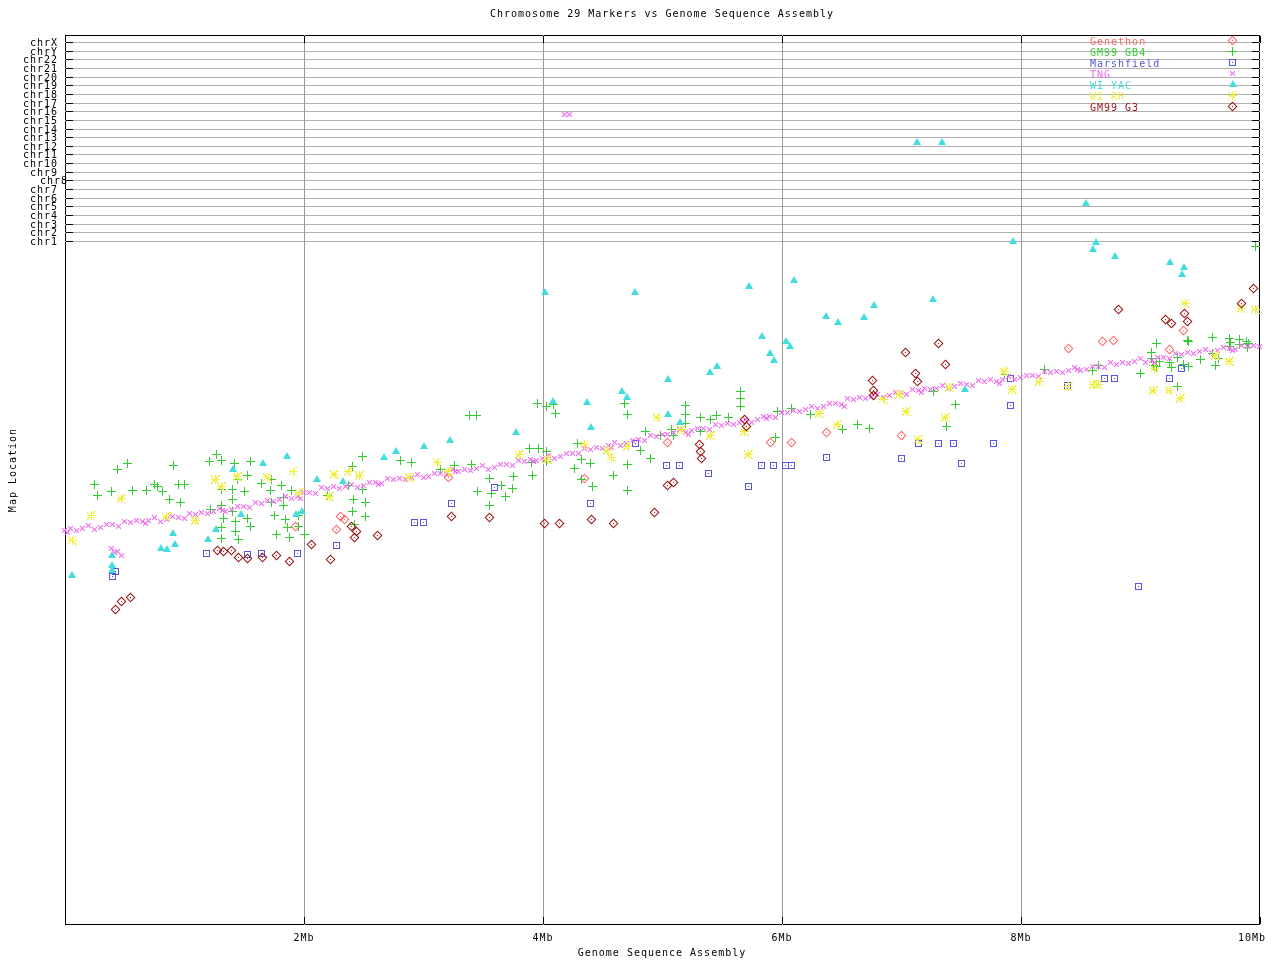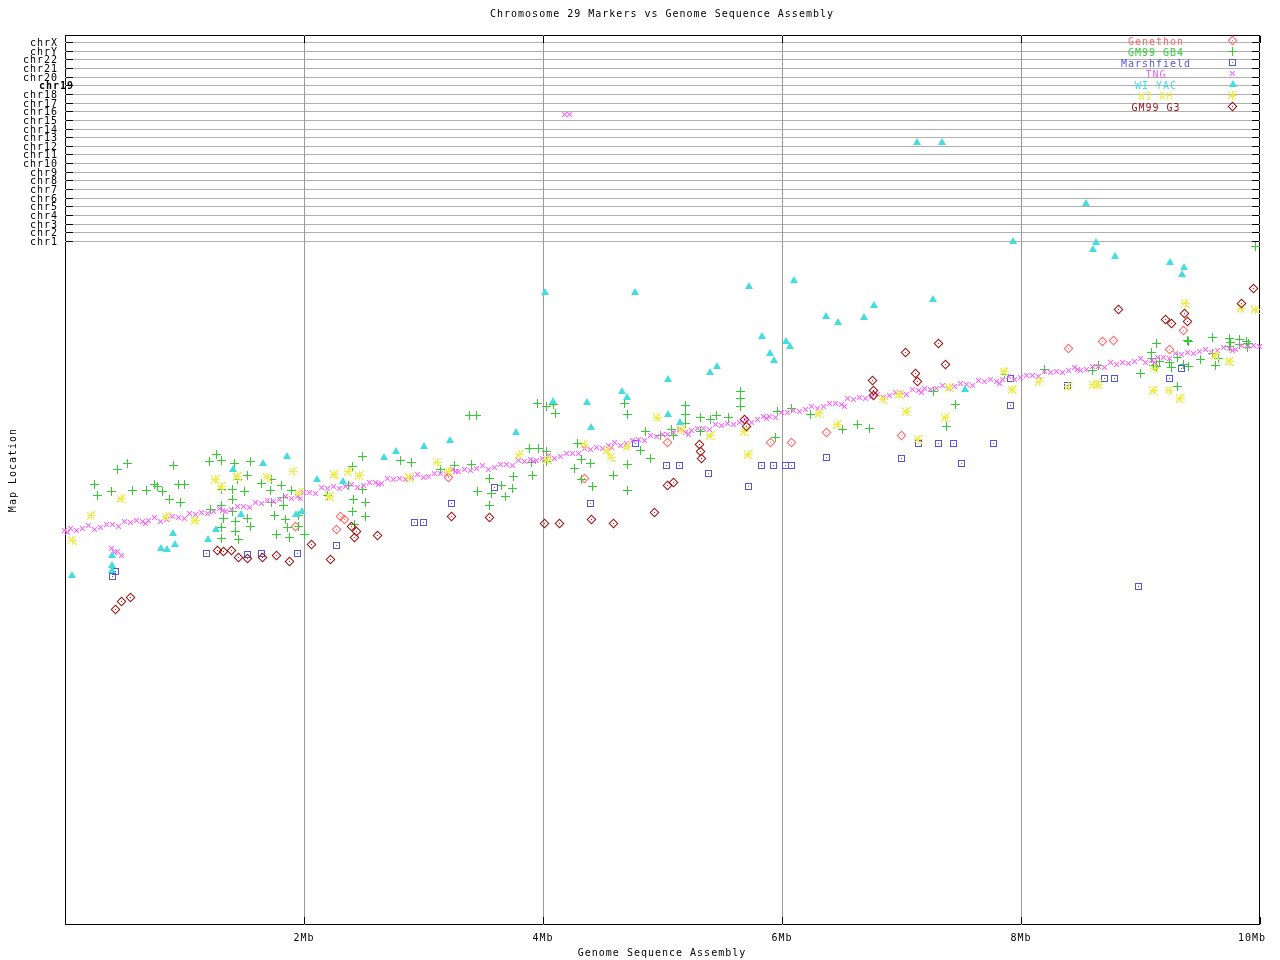--- a/index.html
+++ b/index.html
@@ -9,21 +9,21 @@
   .plot-border{position:absolute;left:65px;top:35px;width:1195px;height:890px;
                border:1px solid #000;box-sizing:border-box}
   #title{position:absolute;left:662px;top:8px;transform:translateX(-50%);letter-spacing:1px;white-space:nowrap}
   #xlabel{position:absolute;left:662px;top:947px;transform:translateX(-50%);letter-spacing:1px;white-space:nowrap}
   #ylabel{position:absolute;left:12px;top:470px;transform:translate(-50%,-50%) rotate(-90deg);letter-spacing:1px;white-space:nowrap}
   .hgrid{position:absolute;height:1px;background:#b0b0b0}
   .vgrid{position:absolute;width:1px;background:#9a9a9a}
   .tick{position:absolute;background:#000}
   .chr-label{position:absolute;width:55px;text-align:right;letter-spacing:1px}
   .xtick-label{position:absolute;transform:translateX(-50%);letter-spacing:1px}
-  .legend-label{position:absolute;width:132px;text-align:center;letter-spacing:1px}
+  .legend-label{position:absolute;width:132px;text-align:left;letter-spacing:1px}
   .mk{position:absolute}
   .mk.diamond{width:5px;height:5px;border:1px solid var(--c);transform:translate(-4px,-4px) rotate(45deg)}
   .mk.square{width:5px;height:5px;border:1px solid var(--c);transform:translate(-4px,-4px)}
   .mk.diamond::after,.mk.square::after{content:"";position:absolute;left:2px;top:2px;width:1px;height:1px;background:var(--c)}
   .mk.plus{width:9px;height:9px;transform:translate(-5px,-5px);
     background:linear-gradient(var(--c),var(--c)) 50% 50%/9px 1px no-repeat,
                linear-gradient(var(--c),var(--c)) 50% 50%/1px 9px no-repeat}
   .mk.x{width:7px;height:7px;transform:translate(-4px,-4px) rotate(45deg);
     background:linear-gradient(var(--c),var(--c)) 50% 50%/7px 1px no-repeat,
                linear-gradient(var(--c),var(--c)) 50% 50%/1px 7px no-repeat}
@@ -60,21 +60,21 @@
     <div class="tick" style="left: 66px; top: 67.95px; width: 7px; height: 1px;"></div>
     <div class="tick" style="left: 1252px; top: 67.95px; width: 7px; height: 1px;"></div>
     <div class="chr-label" style="left: 3px; top: 62.95px;">chr21</div>
     <div class="hgrid" style="left: 65px; top: 76.6px; width: 1195px;"></div>
     <div class="tick" style="left: 66px; top: 76.6px; width: 7px; height: 1px;"></div>
     <div class="tick" style="left: 1252px; top: 76.6px; width: 7px; height: 1px;"></div>
     <div class="chr-label" style="left: 3px; top: 71.6px;">chr20</div>
     <div class="hgrid" style="left: 65px; top: 85.25px; width: 1195px;"></div>
     <div class="tick" style="left: 66px; top: 85.25px; width: 7px; height: 1px;"></div>
     <div class="tick" style="left: 1252px; top: 85.25px; width: 7px; height: 1px;"></div>
-    <div class="chr-label" style="left: 19px; top: 80.25px; font-weight: bold;">chr19</div>
+    <div class="chr-label" style="left: 3px; top: 80.25px;">chr19</div>
     <div class="hgrid" style="left: 65px; top: 93.9px; width: 1195px;"></div>
     <div class="tick" style="left: 66px; top: 93.9px; width: 7px; height: 1px;"></div>
     <div class="tick" style="left: 1252px; top: 93.9px; width: 7px; height: 1px;"></div>
     <div class="chr-label" style="left: 3px; top: 88.9px;">chr18</div>
     <div class="hgrid" style="left: 65px; top: 102.55px; width: 1195px;"></div>
     <div class="tick" style="left: 66px; top: 102.55px; width: 7px; height: 1px;"></div>
     <div class="tick" style="left: 1252px; top: 102.55px; width: 7px; height: 1px;"></div>
     <div class="chr-label" style="left: 3px; top: 97.55px;">chr17</div>
     <div class="hgrid" style="left: 65px; top: 111.2px; width: 1195px;"></div>
     <div class="tick" style="left: 66px; top: 111.2px; width: 7px; height: 1px;"></div>
@@ -104,21 +104,21 @@
     <div class="tick" style="left: 66px; top: 163.1px; width: 7px; height: 1px;"></div>
     <div class="tick" style="left: 1252px; top: 163.1px; width: 7px; height: 1px;"></div>
     <div class="chr-label" style="left: 3px; top: 158.1px;">chr10</div>
     <div class="hgrid" style="left: 65px; top: 171.75px; width: 1195px;"></div>
     <div class="tick" style="left: 66px; top: 171.75px; width: 7px; height: 1px;"></div>
     <div class="tick" style="left: 1252px; top: 171.75px; width: 7px; height: 1px;"></div>
     <div class="chr-label" style="left: 3px; top: 166.75px;">chr9</div>
     <div class="hgrid" style="left: 65px; top: 180.4px; width: 1195px;"></div>
     <div class="tick" style="left: 66px; top: 180.4px; width: 7px; height: 1px;"></div>
     <div class="tick" style="left: 1252px; top: 180.4px; width: 7px; height: 1px;"></div>
-    <div class="chr-label" style="left: 3px; top: 175.4px;">chr8</div>
+    <div class="chr-label" style="left: 13px; top: 175.4px;">chr8</div>
     <div class="hgrid" style="left: 65px; top: 189.05px; width: 1195px;"></div>
     <div class="tick" style="left: 66px; top: 189.05px; width: 7px; height: 1px;"></div>
     <div class="tick" style="left: 1252px; top: 189.05px; width: 7px; height: 1px;"></div>
     <div class="chr-label" style="left: 3px; top: 184.05px;">chr7</div>
     <div class="hgrid" style="left: 65px; top: 197.7px; width: 1195px;"></div>
     <div class="tick" style="left: 66px; top: 197.7px; width: 7px; height: 1px;"></div>
     <div class="tick" style="left: 1252px; top: 197.7px; width: 7px; height: 1px;"></div>
     <div class="chr-label" style="left: 3px; top: 192.7px;">chr6</div>
     <div class="hgrid" style="left: 65px; top: 206.35px; width: 1195px;"></div>
     <div class="tick" style="left: 66px; top: 206.35px; width: 7px; height: 1px;"></div>

